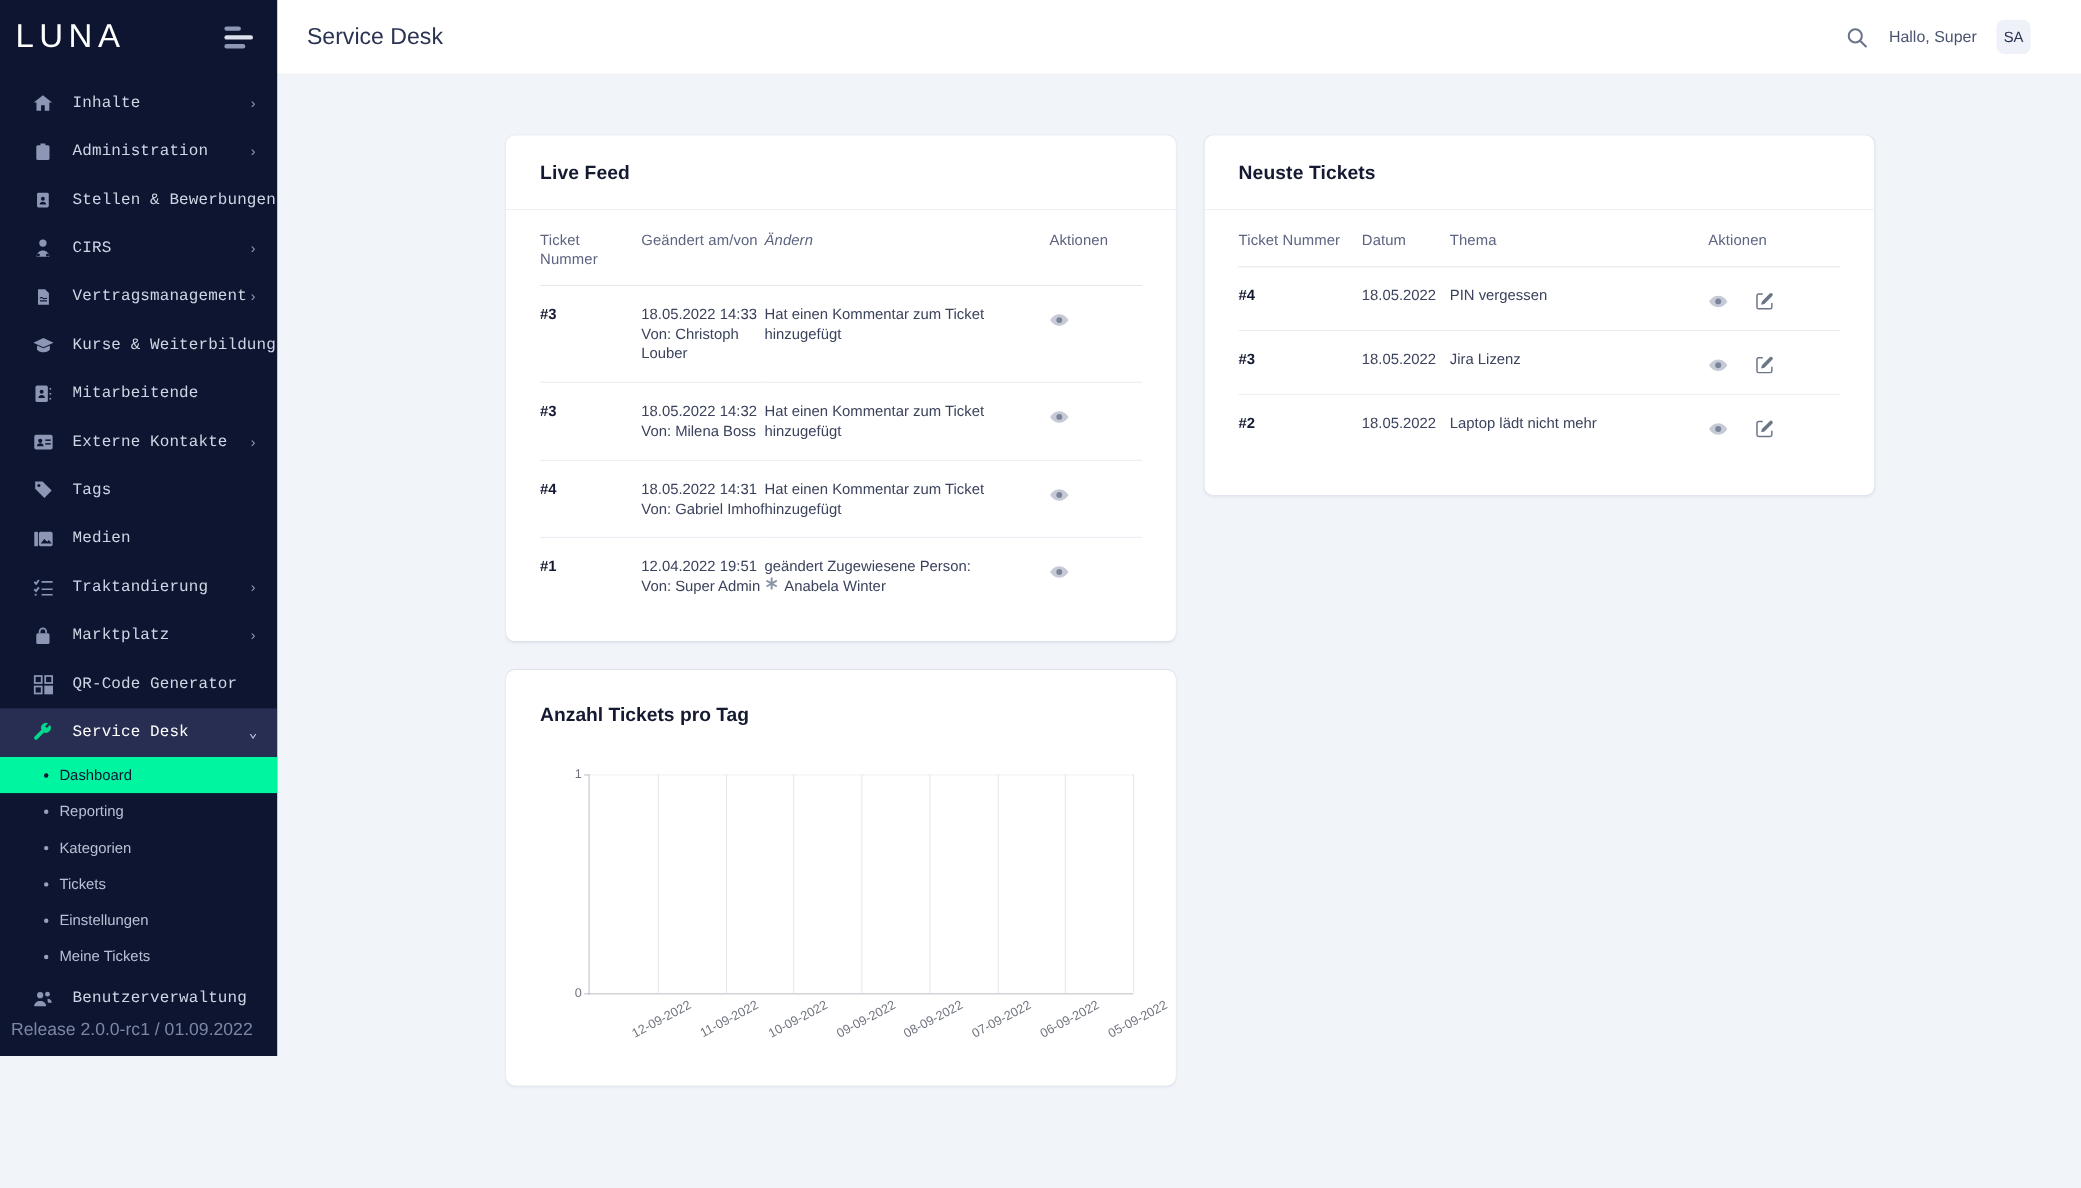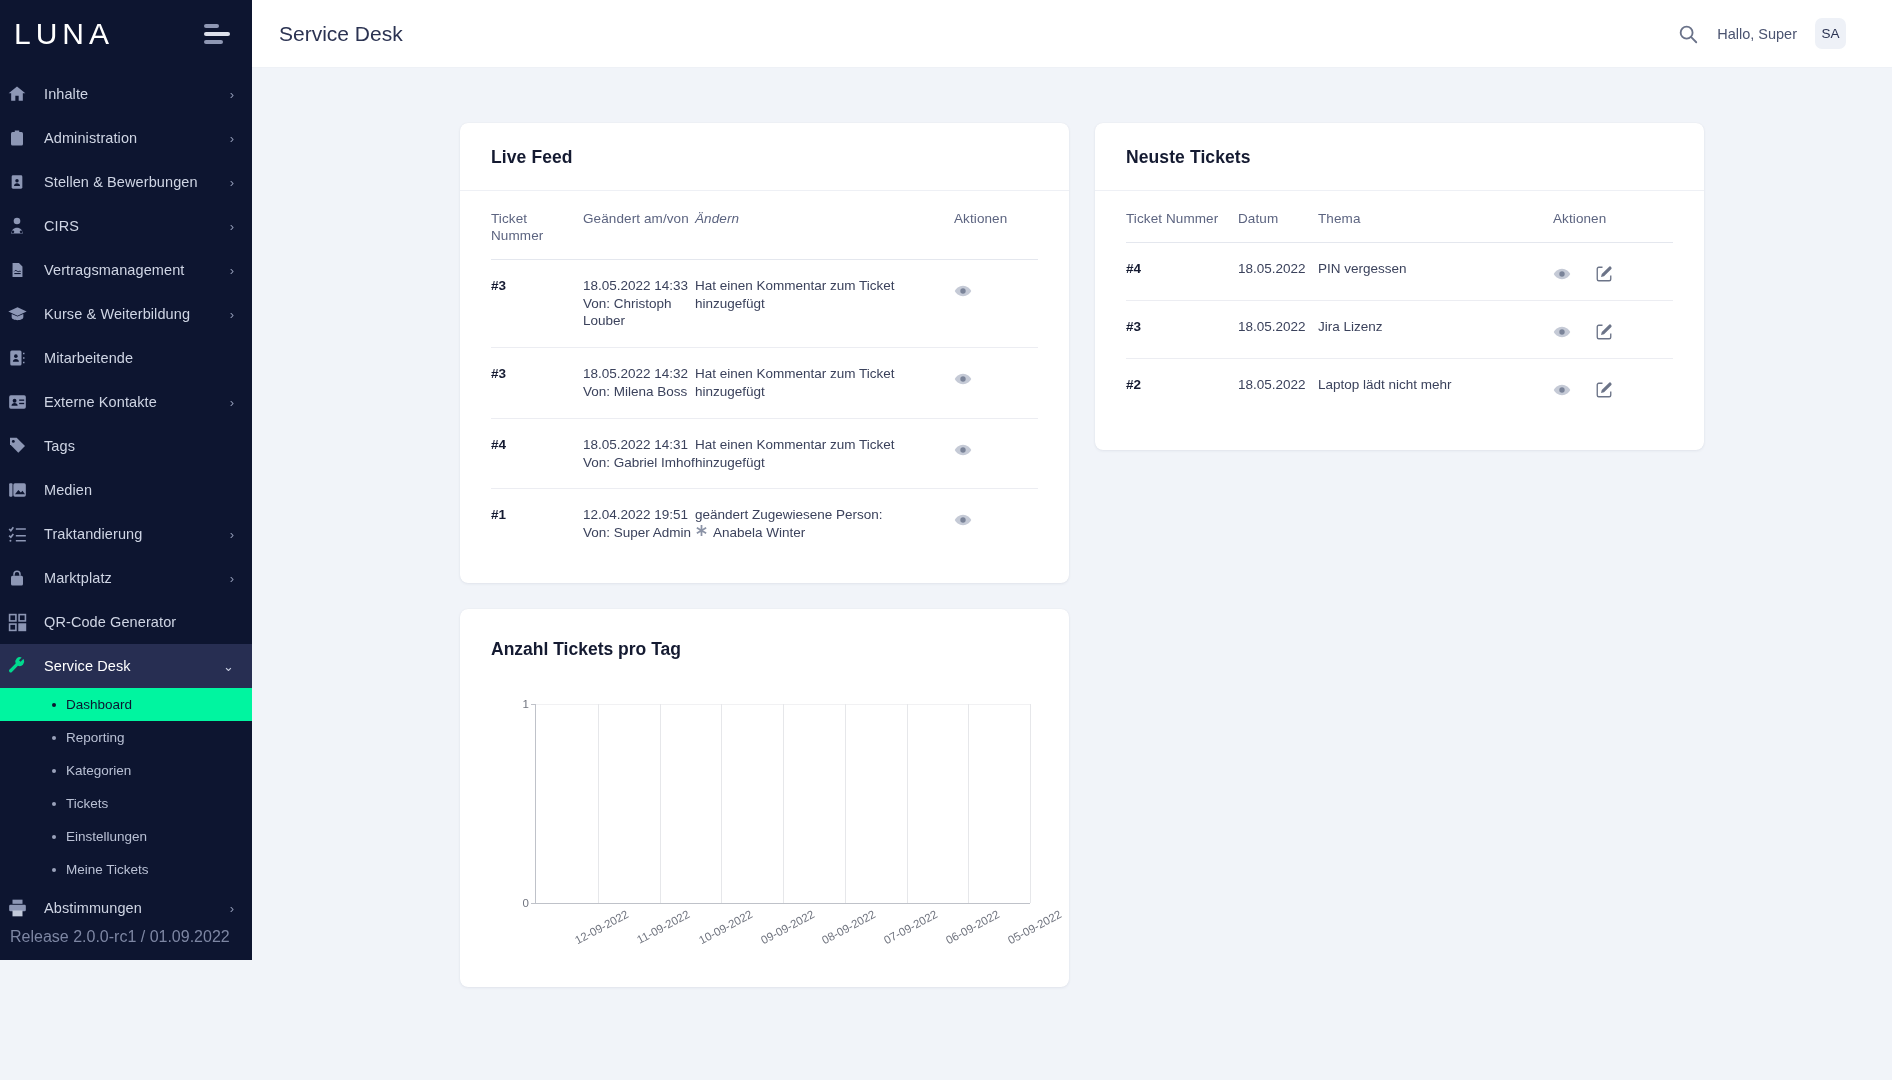--- a/index.html
+++ b/index.html
@@ -28,40 +28,40 @@
   }
   .sb-burger { display: flex; flex-direction: column; gap: 4px; cursor: pointer; padding: 4px 0; }
   .sb-burger i { display: block; height: 4px; border-radius: 2px; background: #8e97b3; }
   .sb-burger i:nth-child(1) { width: 15px; }
   .sb-burger i:nth-child(2) { width: 26px; background: #dde1ec; }
   .sb-burger i:nth-child(3) { width: 19px; }
 
   .sb-nav { flex: 1; overflow: hidden; padding-top: 4px; }
   .sb-item {
     display: flex; align-items: center; height: 44px;
-    padding: 0 18px 0 4px; cursor: pointer; position: relative;
+    padding: 0 18px 0 26px; cursor: pointer; position: relative; font-family: Liberation Mono, monospace;
   }
   .sb-item .ico {
     width: 26px; min-width: 26px; height: 26px;
     display: flex; align-items: center; justify-content: center;
     margin-right: 14px;
   }
   .sb-item .ico svg { display: block; }
   .sb-label {
     color: #cfd5e4; font-size: 14.5px; flex: 1;
     white-space: nowrap; letter-spacing: .1px;
   }
   .sb-chev { color: #8d96b1; font-size: 13px; line-height: 1; }
   .sb-item.expanded { background: #272e52; }
   .sb-item.expanded .sb-label { color: #ffffff; }
   .sb-item.expanded .sb-chev { color: #c9cfe2; }
 
   .sb-sub {
     display: flex; align-items: center; height: 33px;
-    padding-left: 52px; cursor: pointer;
+    padding-left: 40px; cursor: pointer;
   }
   .sb-sub .dot {
     width: 4px; height: 4px; border-radius: 50%;
     background: #9aa2bb; margin-right: 10px;
   }
   .sb-sub .sub-label { color: #b9c0d4; font-size: 13.5px; }
   .sb-sub.active { background: #00f5a0; }
   .sb-sub.active .dot { background: #0d1530; }
   .sb-sub.active .sub-label { color: #0d1530; }
 
@@ -368,20 +368,32 @@
       </div>
       <div class="sb-sub">
         <span class="dot"></span>
         <span class="sub-label">Einstellungen</span>
       </div>
       <div class="sb-sub">
         <span class="dot"></span>
         <span class="sub-label">Meine Tickets</span>
       </div>
 
+      <div class="sb-item">
+        <span class="ico">
+            <svg width="22" height="20" viewBox="0 0 24 24" fill="#8d97b5">
+              <circle cx="9" cy="8" r="3.4"></circle>
+              <circle cx="17" cy="7" r="2.6"></circle>
+              <path d="M2.5 20c0-3.4 2.9-5.6 6.5-5.6s6.5 2.2 6.5 5.6z"></path>
+              <path d="M17 12c2.6 0 4.6 1.6 4.6 4.2h-4.2z"></path>
+            </svg>
+          </span>
+        <span class="sb-label">Benutzerverwaltung</span>
+        <span class="sb-chev"></span>
+      </div>
 
       <div class="sb-item">
         <span class="ico">
             <svg width="21" height="20" viewBox="0 0 24 24" fill="#8d97b5">
               <rect x="6" y="2" width="12" height="5"></rect>
               <rect x="2" y="8" width="20" height="8" rx="1.5"></rect>
               <rect x="6" y="15" width="12" height="7" fill="#c2c9da"></rect>
             </svg>
           </span>
         <span class="sb-label">Abstimmungen</span>

